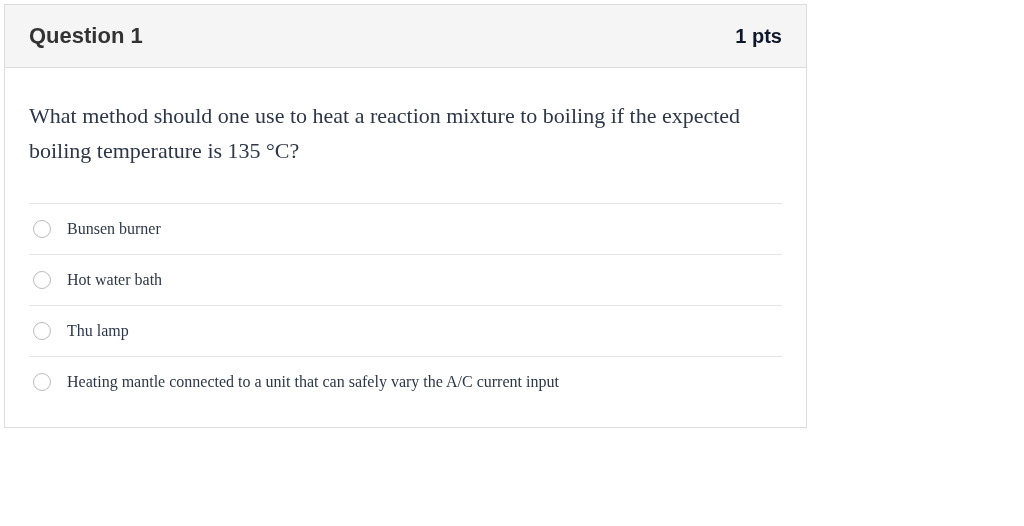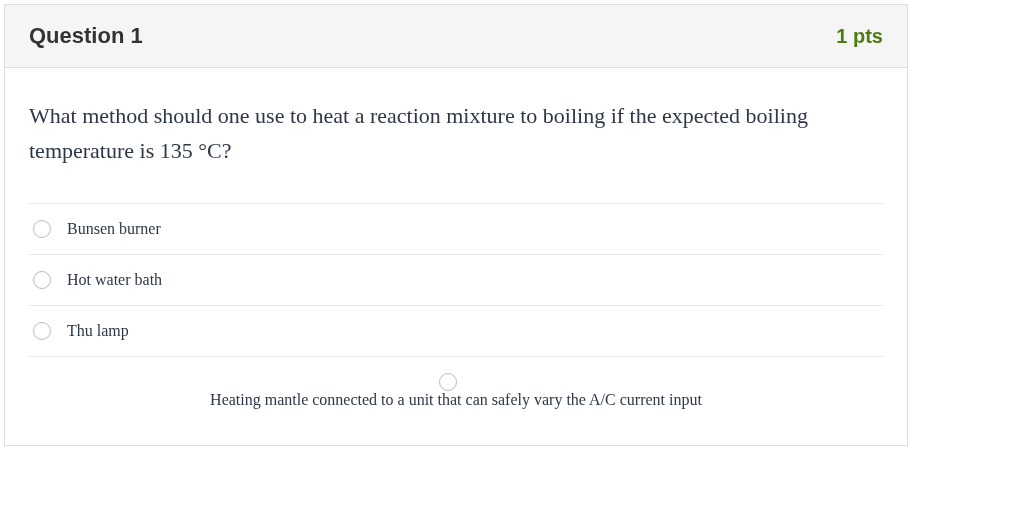--- a/index.html
+++ b/index.html
@@ -9,39 +9,39 @@
     }
     body {
       font-family: "Helvetica Neue", Helvetica, Arial, sans-serif;
       background: #ffffff;
       width: 1024px;
       height: 526px;
     }
     .question-card {
       border: 1px solid #ddd;
       margin: 4px;
-      width: 904px;
+      width: 803px;
     }
     .question-header {
       background: #f5f5f5;
       border-bottom: 1px solid #ddd;
       padding: 18px 24px;
       display: flex;
       justify-content: space-between;
       align-items: center;
     }
     .question-title {
       font-size: 22px;
       font-weight: 700;
       color: #333;
     }
     .question-points {
       font-size: 20px;
       font-weight: 700;
-      color: #4d7c0f;
+      color: #0f172a;
     }
     .question-body {
       padding: 30px 24px 20px 24px;
     }
     .question-text {
       font-size: 22px;
       color: #2d3748;
       line-height: 1.6;
       font-family: Georgia, "Times New Roman", serif;
       margin-bottom: 35px;
@@ -51,21 +51,20 @@
     }
     .answer-row {
       display: flex;
       align-items: center;
       padding: 16px 4px;
       border-bottom: 1px solid #e5e5e5;
       cursor: pointer;
     }
     .answer-row:last-child {
       border-bottom: none;
-      flex-direction: column;
     }
     .radio {
       appearance: none;
       width: 18px;
       height: 18px;
       border: 1.5px solid #bbb;
       border-radius: 50%;
       margin-right: 16px;
       flex-shrink: 0;
       cursor: pointer;

